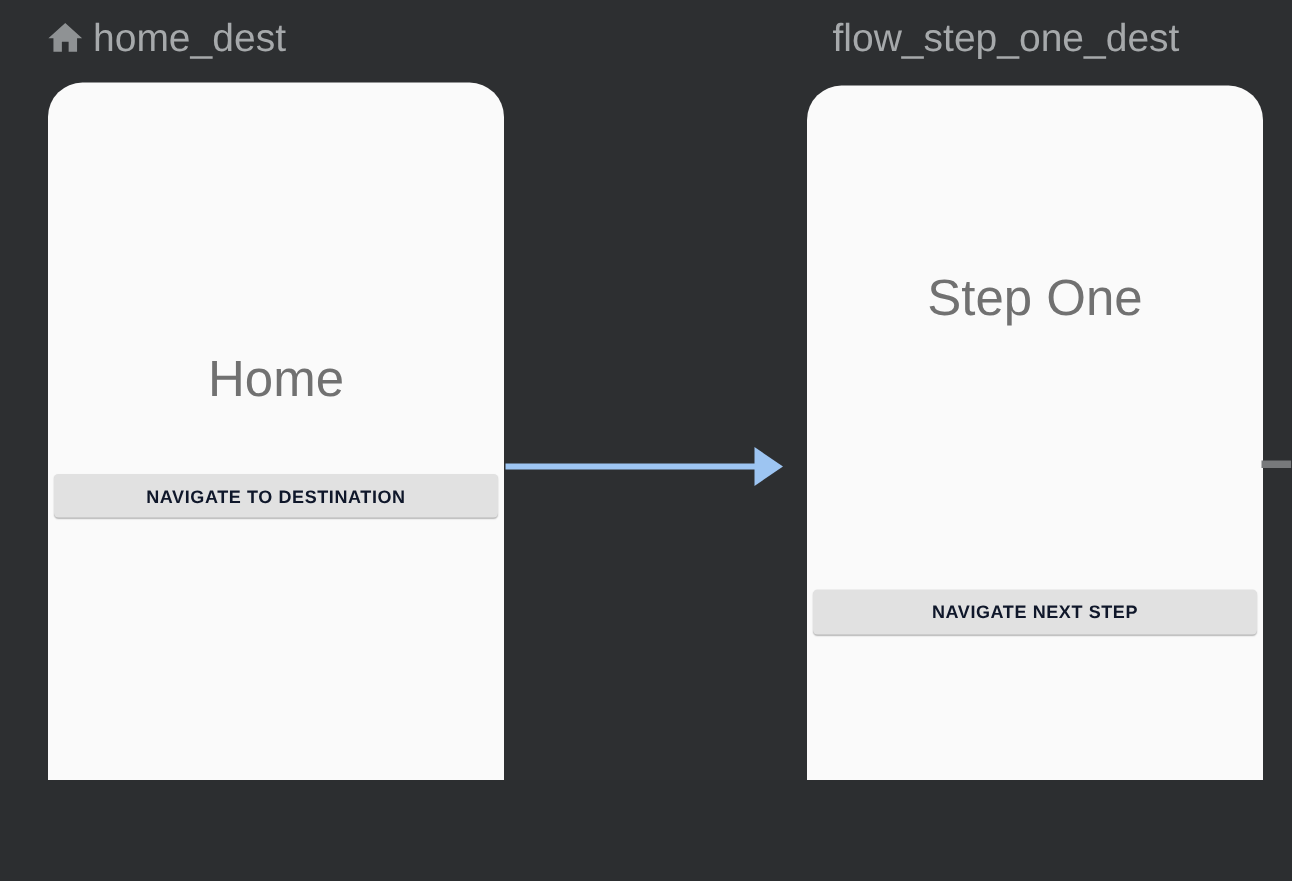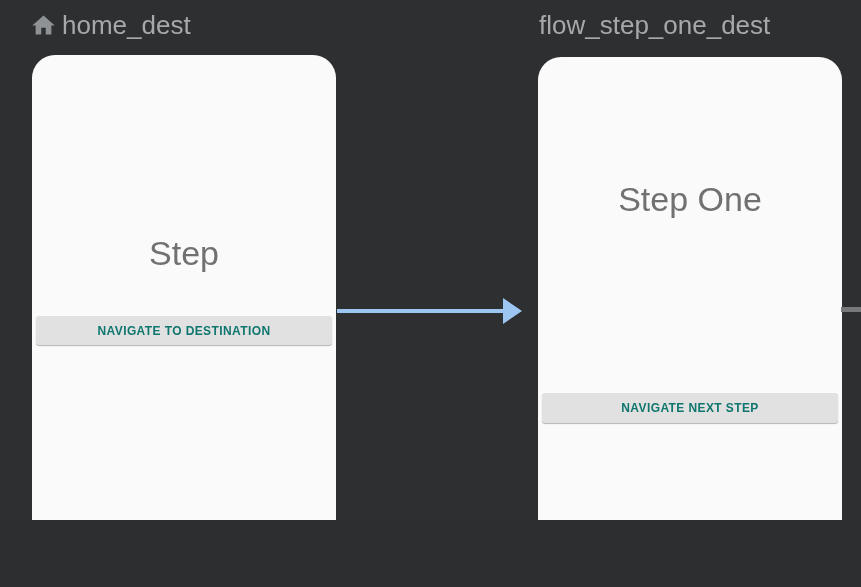--- a/index.html
+++ b/index.html
@@ -56,21 +56,21 @@
     height: 29px;
     background: #e1e1e1;
     border-radius: 3px;
     box-shadow: 0 1px 1px rgba(0,0,0,0.28);
     display: flex;
     align-items: center;
     justify-content: center;
     font-size: 12px;
     font-weight: bold;
     letter-spacing: 0.4px;
-    color: #0f766e;
+    color: #0f172a;
     text-transform: uppercase;
   }
   
   .action-arrow {
     position: absolute;
     left: 337px;
     top: 296px;
     width: 186px;
     height: 30px;
     z-index: 2;
@@ -134,25 +134,25 @@
   <div class="dest-header" style="left:30px; top:10px;">
     <span class="icon">
       <svg viewBox="0 0 24 24" xmlns="http://www.w3.org/2000/svg">
         <path d="M10 20v-6h4v6h5v-8h3L12 3 2 12h3v8z" fill="#8f9294"></path>
       </svg>
     </span>
     <span>home_dest</span>
   </div>
 
   <div class="card" style="left:32px; top:55px;">
-    <div class="screen-title" style="top:178px;">Step</div>
+    <div class="screen-title" style="top:178px;">Home</div>
     <div class="preview-button" style="top:261px;">NAVIGATE TO DESTINATION</div>
   </div>
 
-  <div class="dest-header" style="left:539px; top:10px;">
+  <div class="dest-header" style="left:555px; top:10px;">
     <span>flow_step_one_dest</span>
   </div>
 
   <div class="card" style="left:538px; top:57px;">
     <div class="screen-title" style="top:122px;">Step One</div>
     <div class="preview-button" style="top:336px; height:30px;">NAVIGATE NEXT STEP</div>
   </div>
 
   <div class="action-arrow">
     <div class="shaft"></div>

